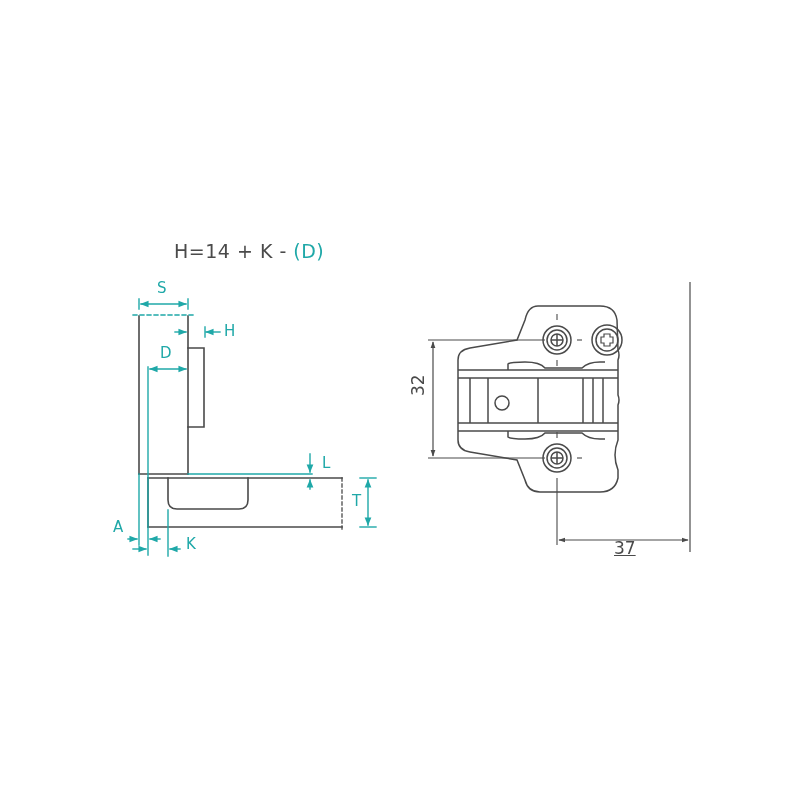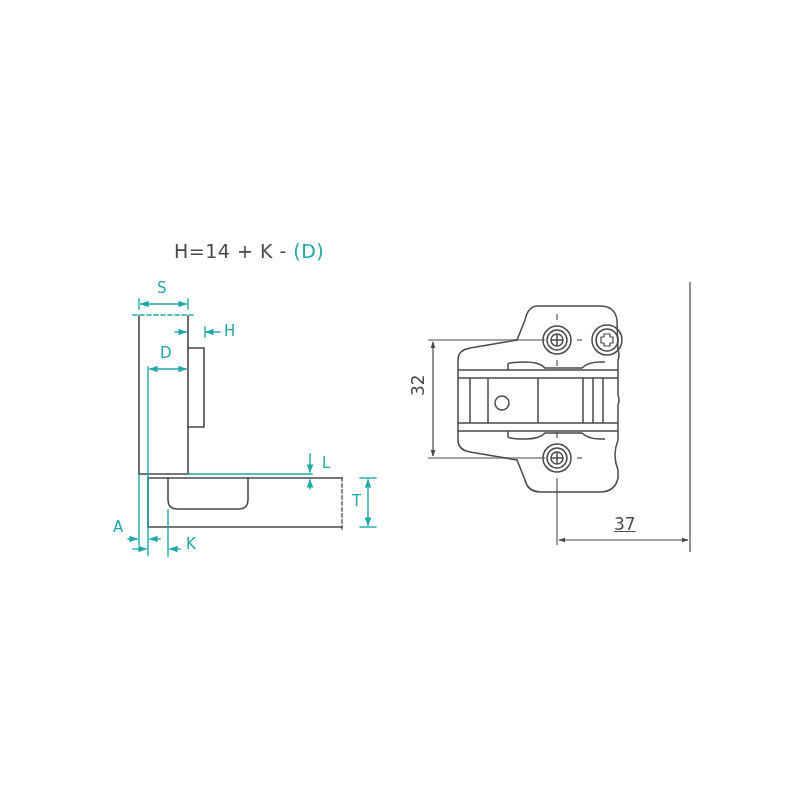--- a/index.html
+++ b/index.html
@@ -148,13 +148,13 @@
 
 <div class="lbl teal" style="left:157px;top:281px;">S</div>
 <div class="lbl teal" style="left:224px;top:324px;">H</div>
 <div class="lbl teal" style="left:160px;top:346px;">D</div>
 <div class="lbl teal" style="left:322px;top:456px;">L</div>
 <div class="lbl teal" style="left:352px;top:494px;">T</div>
 <div class="lbl teal" style="left:113px;top:520px;">A</div>
 <div class="lbl teal" style="left:186px;top:537px;">K</div>
 
 <div class="lbl dark" style="left:410px;top:396px;transform:rotate(-90deg);transform-origin:left top;">32</div>
-<div class="lbl dark" style="left:614px;top:516px;text-decoration:underline;">37</div>
+<div class="lbl dark" style="left:614px;top:540px;text-decoration:underline;">37</div>
 
 </body></html>

